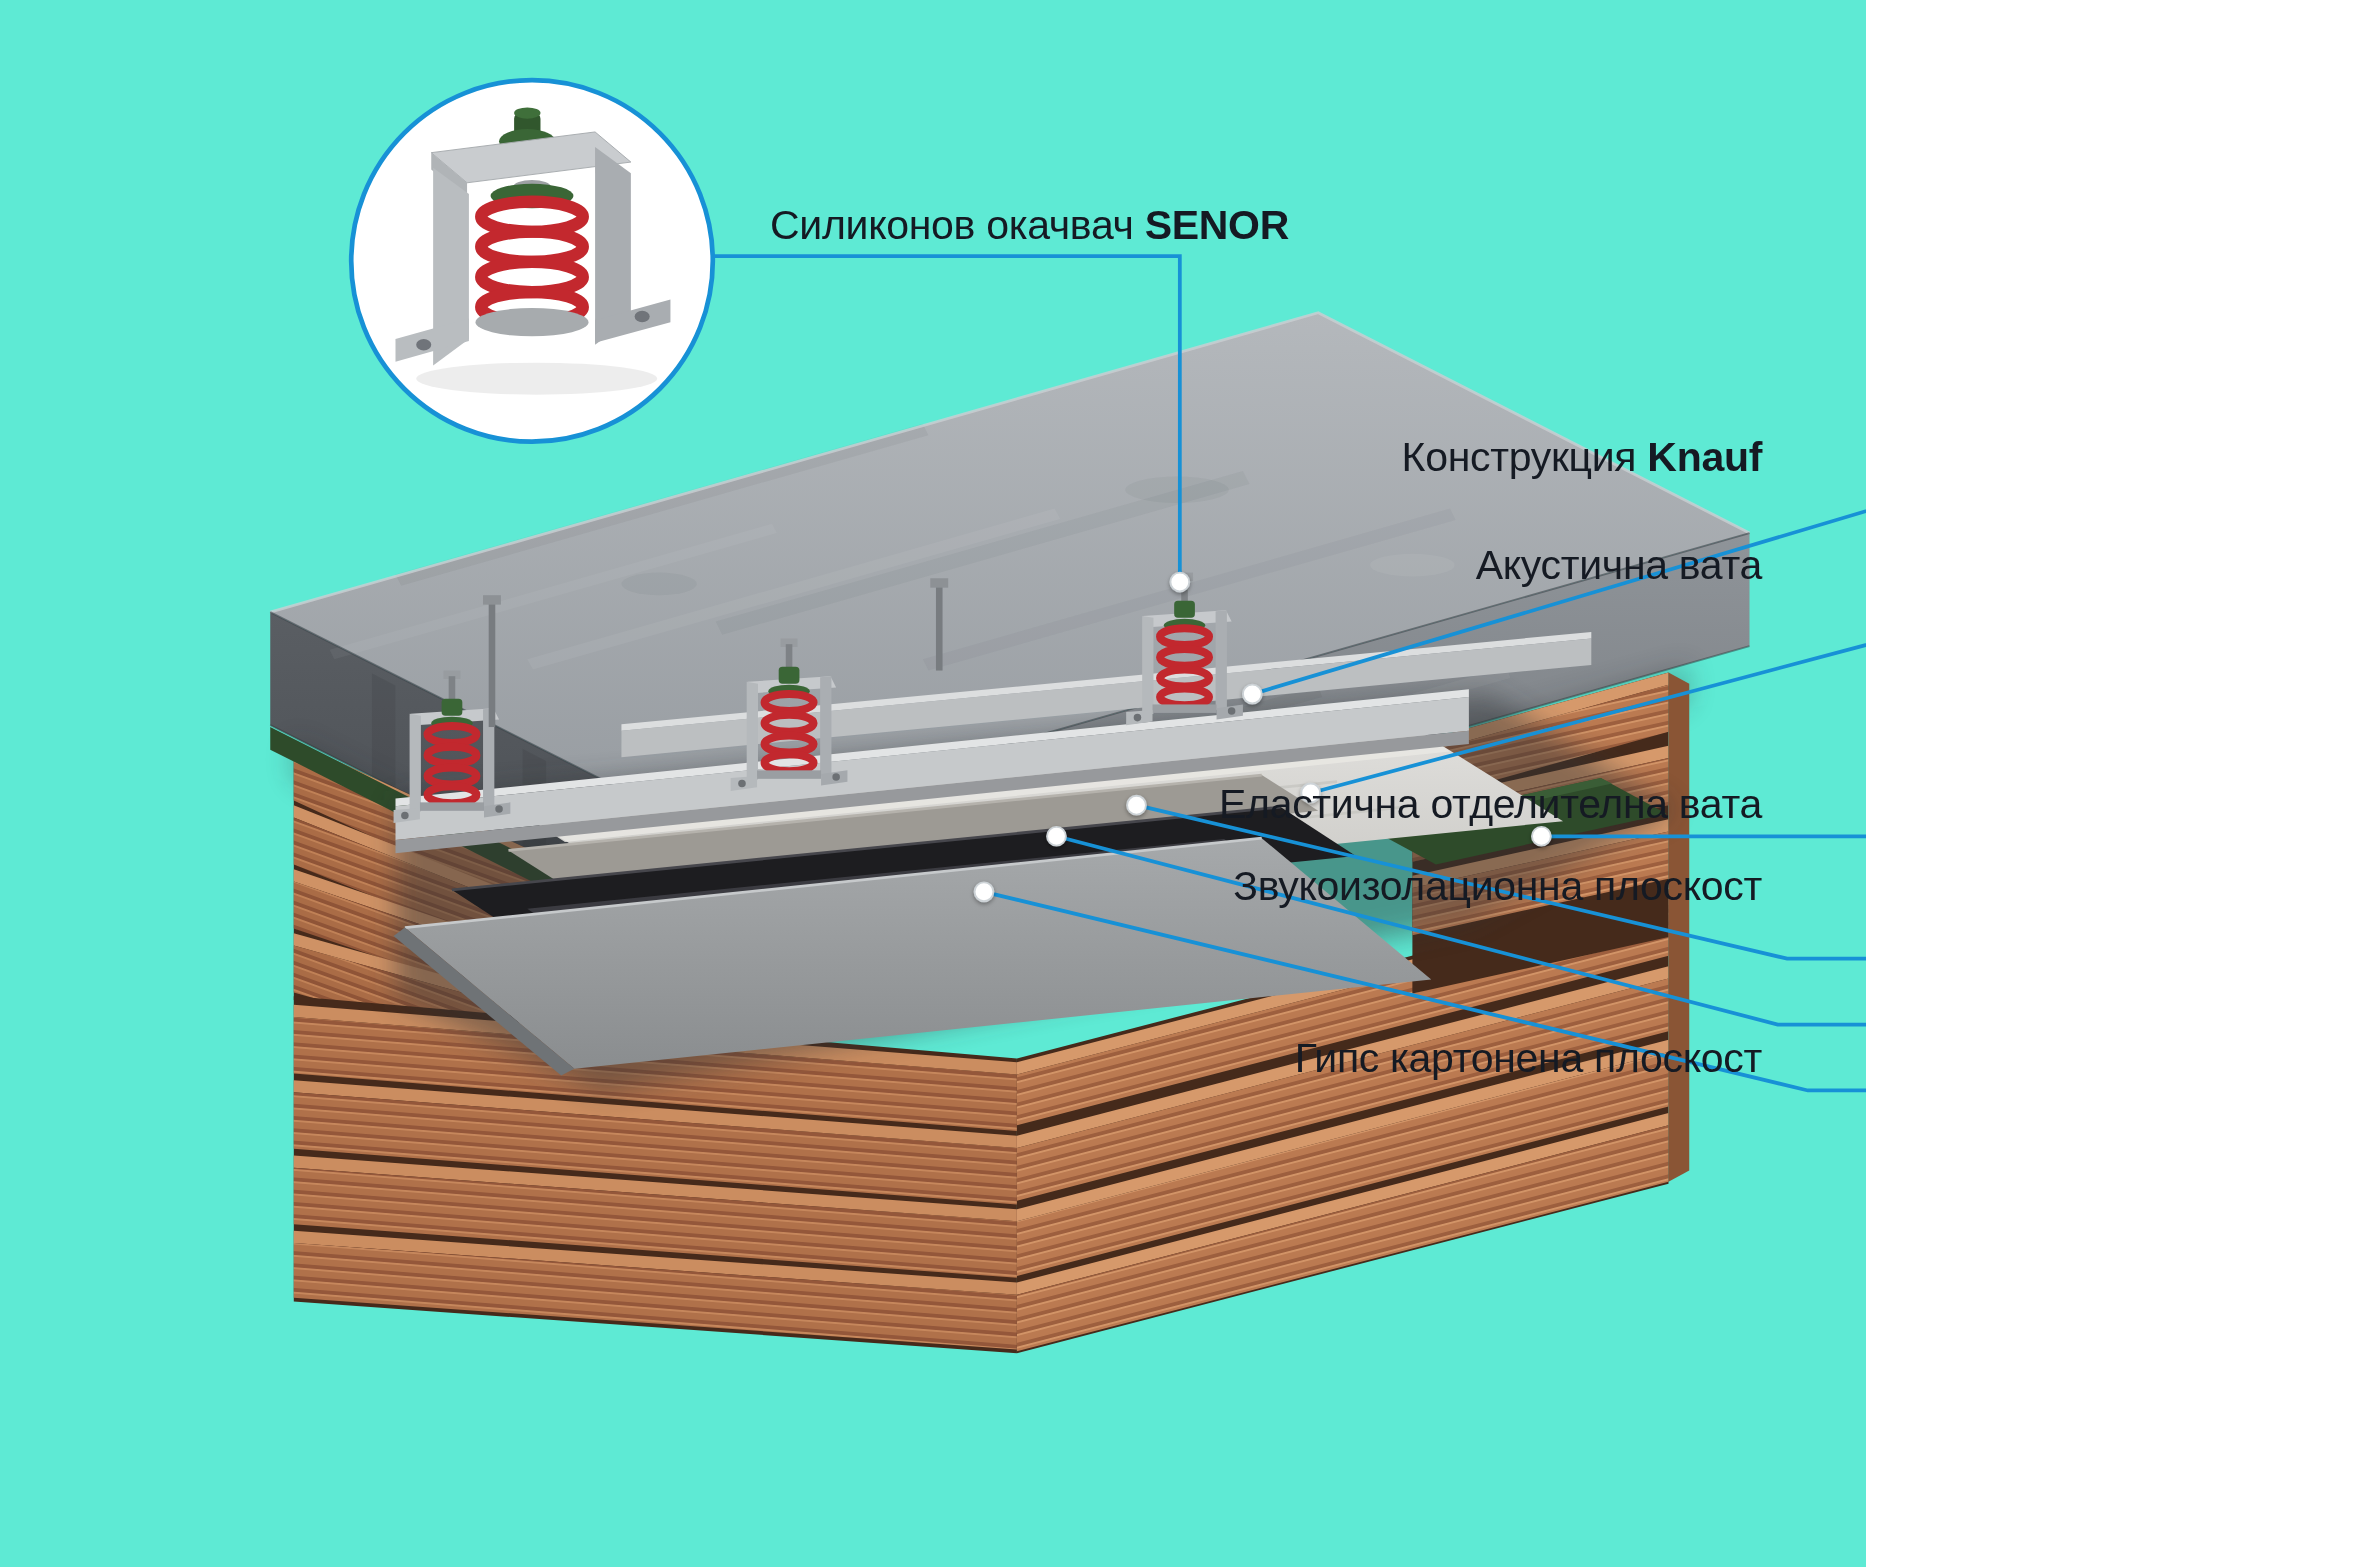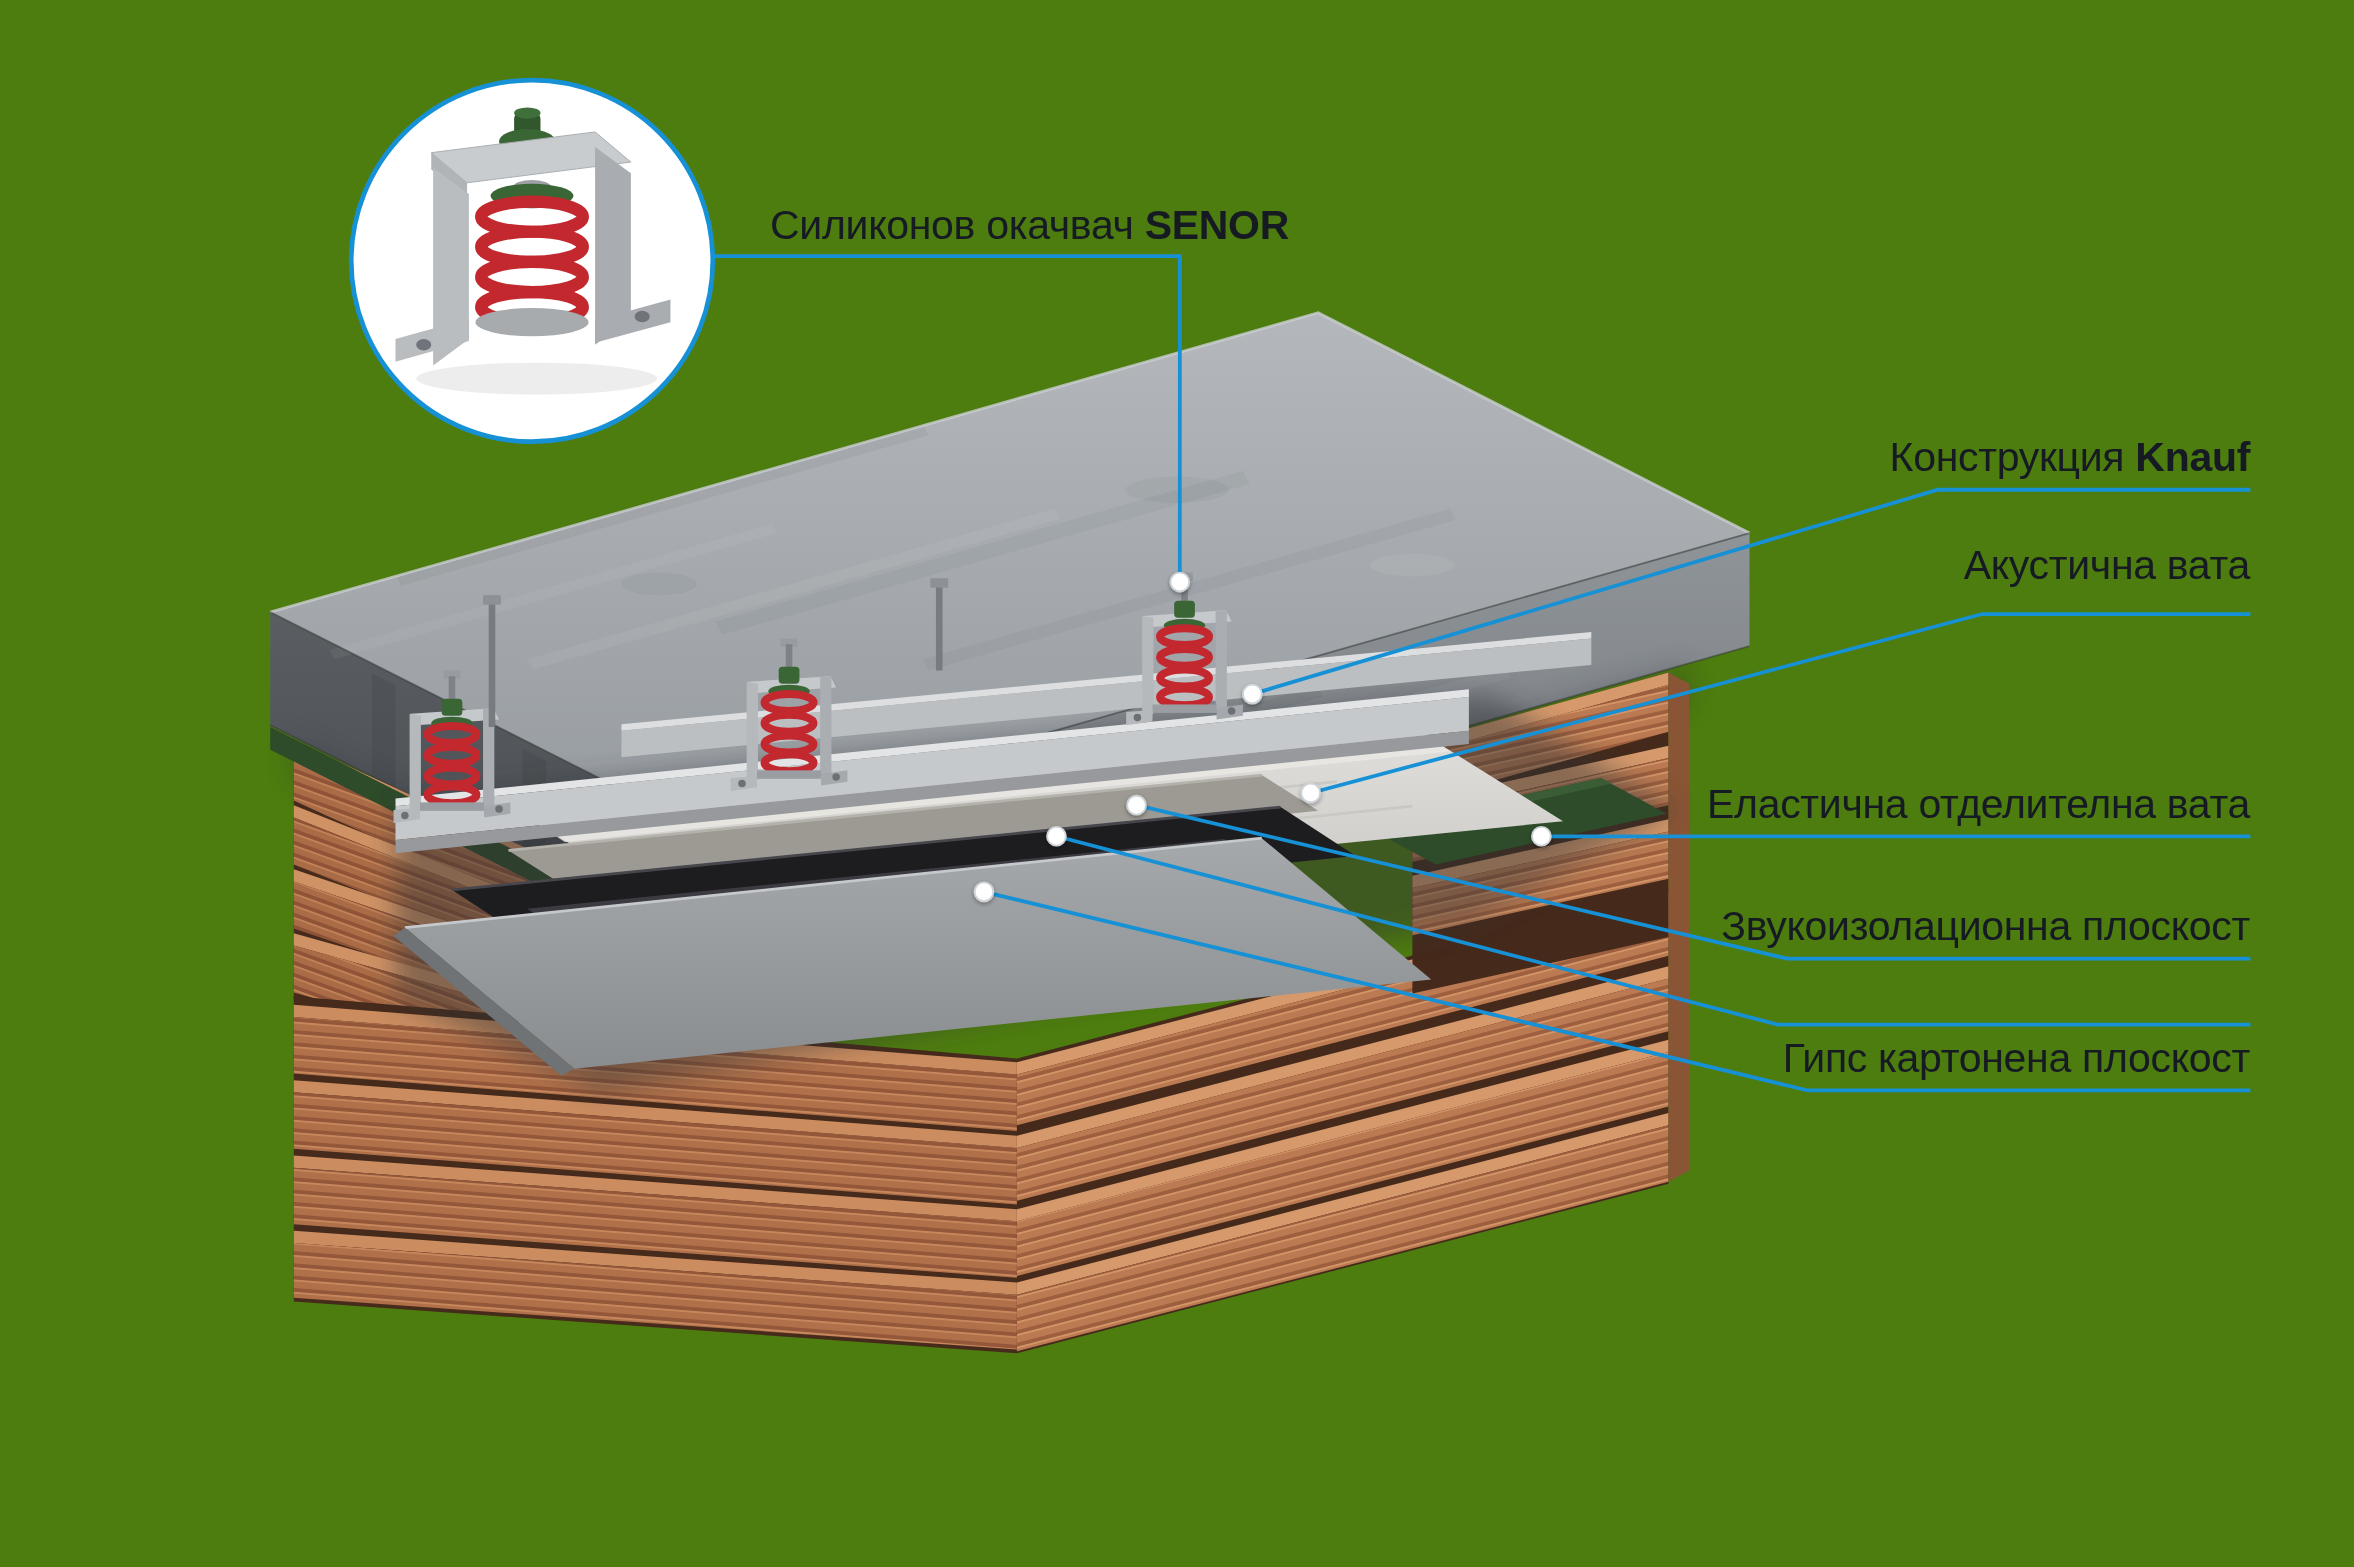--- a/index.html
+++ b/index.html
@@ -1,17 +1,17 @@
 <!DOCTYPE html>
 <html style="font-size:15px"><head>
 <meta charset="utf-8">
 <title>Diagram</title>
 <style>
   html,body{margin:0;padding:0;background:#fff;}
-  .stage{position:relative;width:2354px;height:1568px;background:#4d7c0f;overflow:hidden;
+  .stage{position:relative;width:1866px;height:1568px;background:#5eead4;overflow:hidden;
          font-family:"Liberation Sans",sans-serif;}
   .scene{position:absolute;left:0;top:0;width:2354px;height:1568px;}
   .label{position:absolute;font-family:"Liberation Sans",sans-serif;font-size:41px;font-weight:400;
          color:#151a23;white-space:nowrap;line-height:45px;letter-spacing:-0.3px;z-index:5;}
   .label b{font-weight:700;}
   .callout{right:104px;text-align:left;}
 </style>
 </head>
 <body>
 
@@ -270,21 +270,21 @@
 
 <div class="label callout" style="top:435px">
   <span>Конструкция </span><b>Knauf</b>
 </div>
 <div class="label callout" style="top:543px">
   <span>Акустична вата</span><b></b>
 </div>
 <div class="label callout" style="top:782px">
   <span>Еластична отделителна вата</span><b></b>
 </div>
-<div class="label callout" style="top:904px">
+<div class="label callout" style="top:864px">
   <span>Звукоизолационна плоскост</span><b></b>
 </div>
 <div class="label callout" style="top:1036px">
   <span>Гипс картонена плоскост</span><b></b>
 </div>
 
 </div>
 
 
 </body></html>

